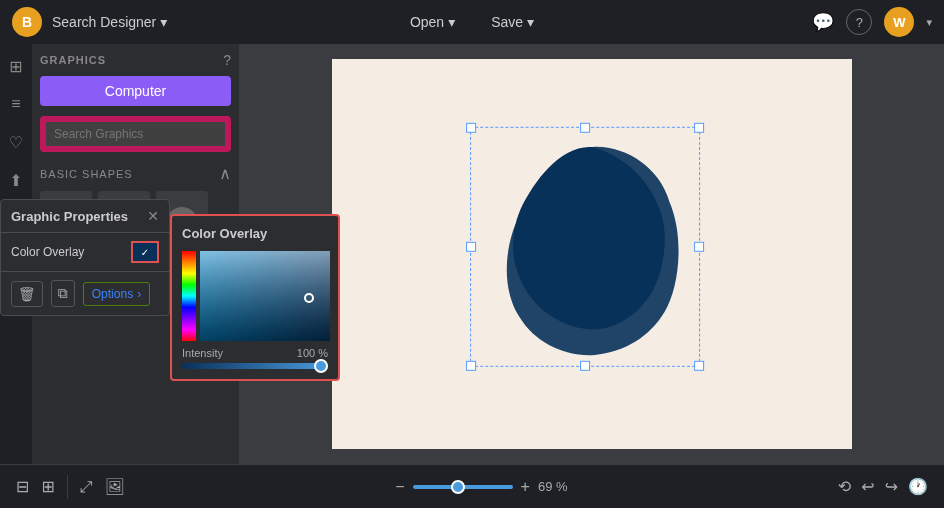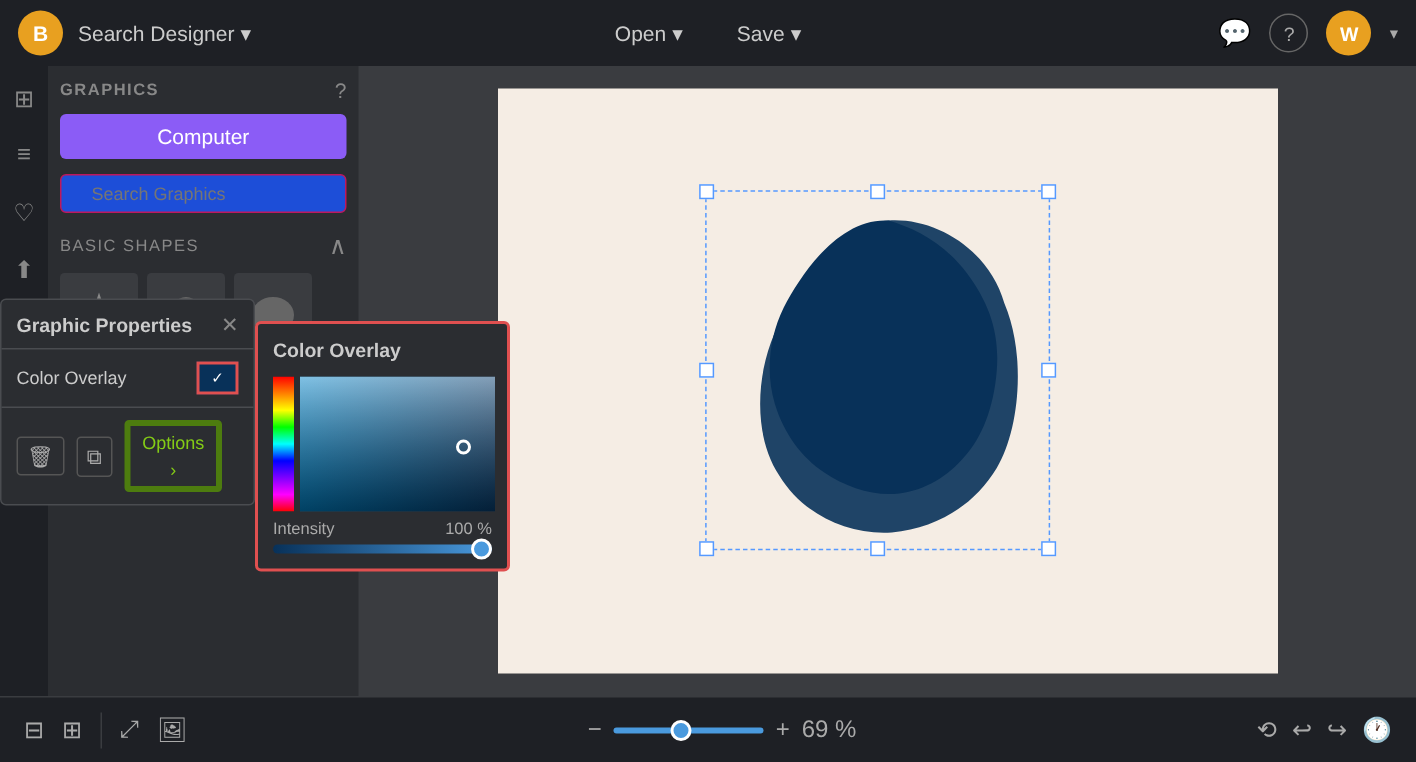--- a/index.html
+++ b/index.html
@@ -121,24 +121,24 @@
       border: none;
       padding: 7px 20px;
       border-radius: 4px;
       cursor: pointer;
       font-size: 14px;
       width: 100%;
       margin-bottom: 10px;
     }
     .search-box {
       width: 100%;
-      background: #1d4ed8;
-      border: 1px solid #be185d;
+      background: #404040;
+      border: 6px solid #be185d;
       border-radius: 4px;
-      padding: 5px 20px;
+      padding: 5px 8px;
       color: #ccc;
       font-size: 12px;
       outline: none;
     }
     .basic-shapes-header {
       display: flex;
       justify-content: space-between;
       align-items: center;
       margin-top: 12px;
       margin-bottom: 8px;
@@ -220,27 +220,27 @@
       background: none;
       border: 1px solid #555;
       border-radius: 3px;
       color: #aaa;
       cursor: pointer;
       padding: 4px 6px;
       font-size: 14px;
     }
     .gp-options-btn {
       background: none;
-      border: 4px solid #4d7c0f;
+      border: 1px solid #4d7c0f;
       border-radius: 3px;
-      color: #84cc16;
+      color: #3b82f6;
       cursor: pointer;
       padding: 4px 8px;
       font-size: 12px;
-      display: flex; align-items: center; gap: 4px; flex-direction: column;
+      display: flex; align-items: center; gap: 4px;
     }
 
     
     .color-overlay-popup {
       position: absolute;
       left: 170px;
       top: 170px;
       width: 170px;
       background: #2b2d31;
       border: 2px solid #e05050;
@@ -454,21 +454,21 @@
     }
     .zoom-slider-thumb {
       position: absolute;
       left: 38px; top: -5px;
       width: 14px; height: 14px;
       background: #4a9ade;
       border-radius: 50%;
       border: 2px solid white;
     }
     .zoom-pct {
-      color: #aaa; font-size: 16px;
+      color: #aaa; font-size: 13px;
     }
     .bottom-right-btns {
       margin-left: auto;
       display: flex;
       align-items: center;
       gap: 10px;
     }
     .br-btn {
       background: none; border: none;
       color: #aaa; font-size: 16px; cursor: pointer;

